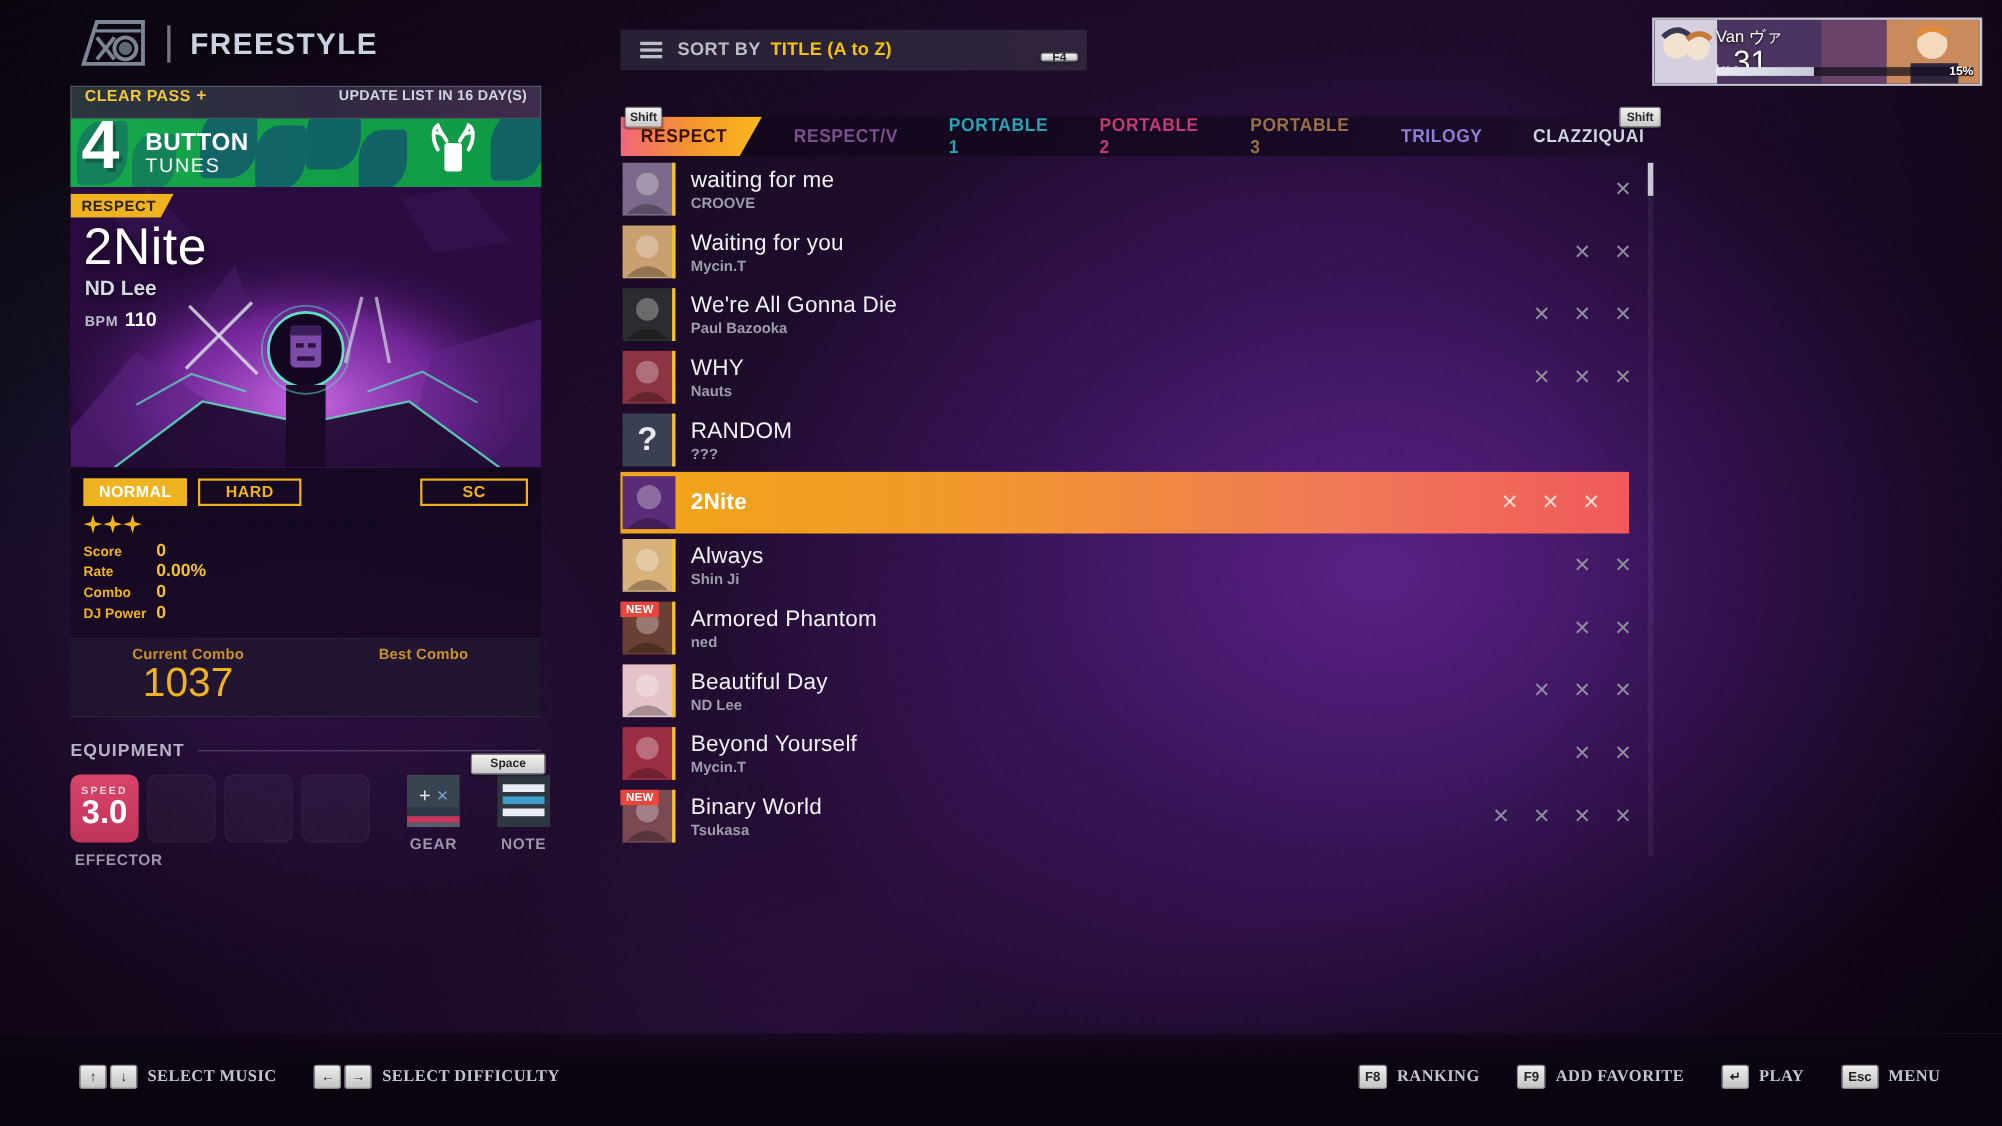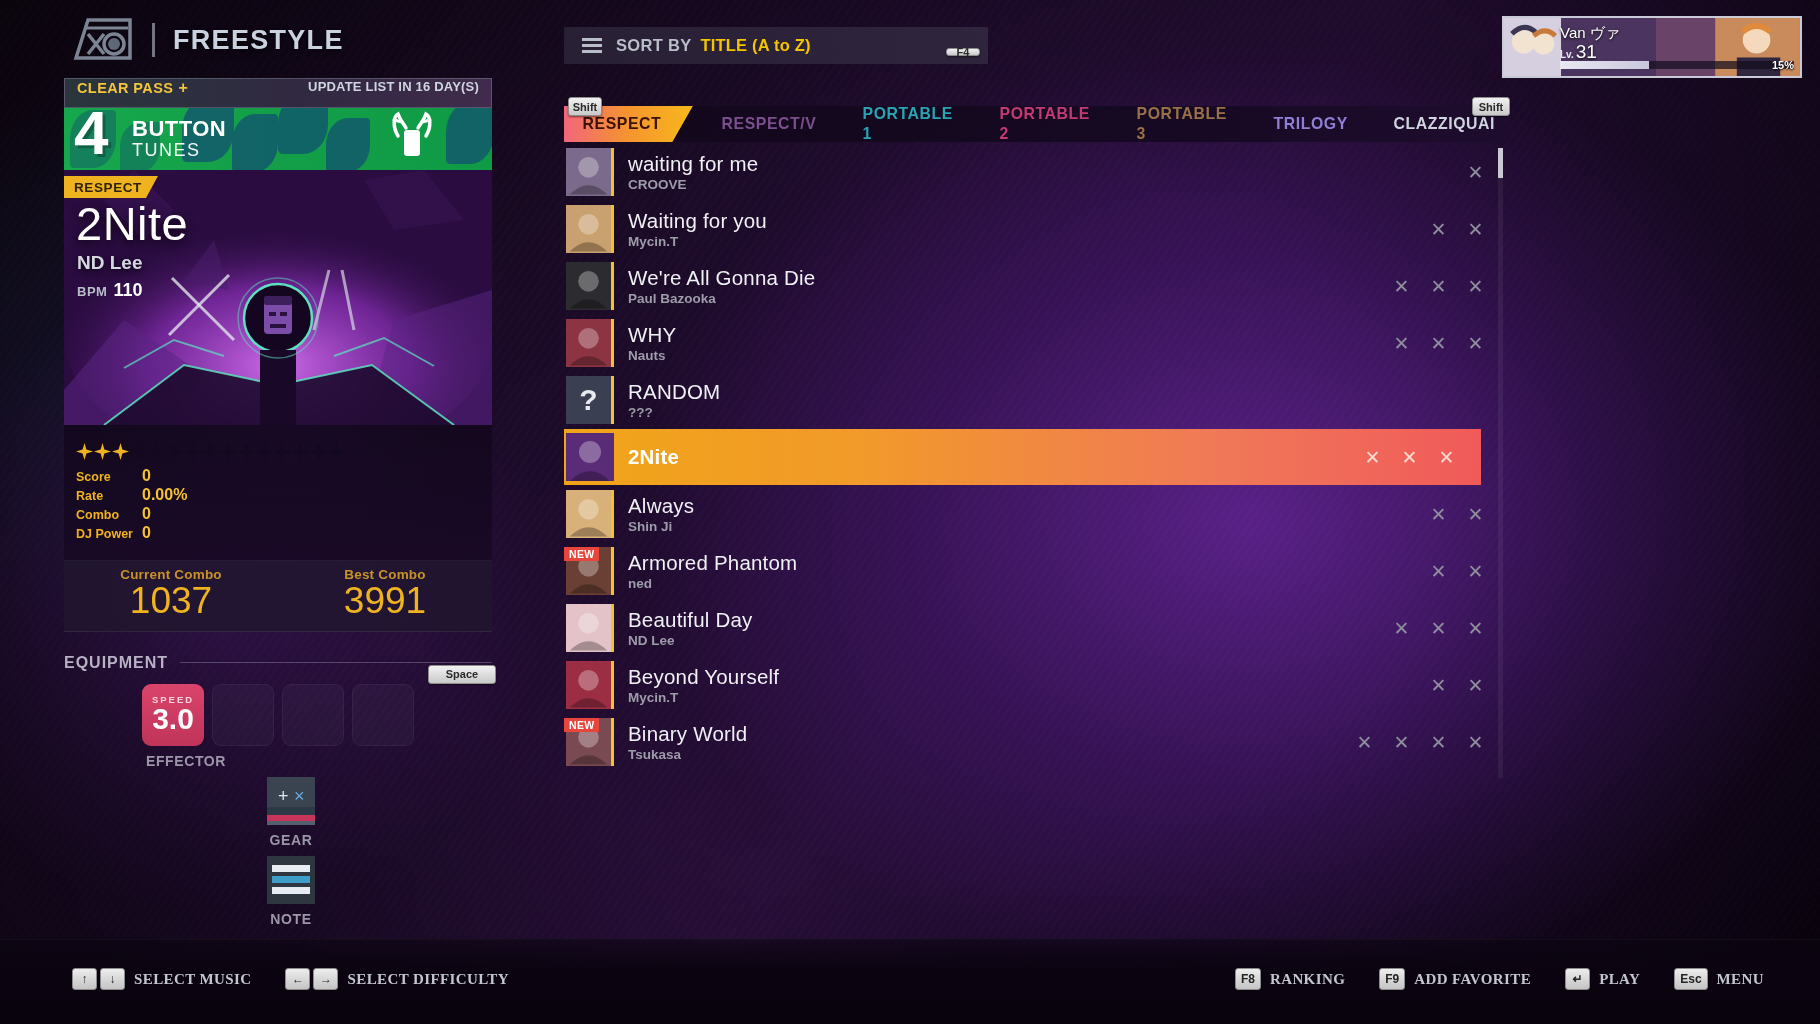--- a/index.html
+++ b/index.html
@@ -129,21 +129,21 @@
   }
   .combo-box { flex: 1; text-align:center; }
   .combo-lbl { font-size: 13.5px; font-weight:700; color:#c8922a; letter-spacing:.2px;}
   .combo-val { font-size: 37px; font-weight:400; color:#f0b320; line-height:1.05; }
 
   .equipment { position: relative; margin-top: 22px; }
   .eq-head { display:flex; align-items:center; gap: 12px;}
   .eq-title { font-size: 16px; font-weight:700; color:#b7b2c4; letter-spacing:1px;}
   .eq-rule { flex:1; height:1px; background: rgba(190,185,205,.32);}
   .space-badge { position:absolute; right: -4px; top: -2px; width: 68px; height: 19px;}
-  .eq-slots { display:flex; align-items:center; gap: 8px; margin-top: 12px; flex-direction: column;}
+  .eq-slots { display:flex; align-items:flex-start; gap: 8px; margin-top: 12px;}
   .slot {
     width: 62px; height: 62px; border-radius: 9px;
     background: rgba(255,255,255,.035); border: 1px solid rgba(255,255,255,.05);
   }
   .slot.speed {
     background: linear-gradient(180deg,#d9446b 0%, #c03459 100%);
     border: none; display:flex; flex-direction:column; align-items:center; justify-content:center;
   }
   .sp-lbl { font-size: 9.5px; font-weight:700; color:#f5d2dc; letter-spacing:2px; margin-top:-3px;}
   .sp-val { font-size: 30px; font-weight:800; color:#fff; line-height:.95;}
@@ -220,21 +220,21 @@
     position:absolute; right: 18px; top: 16px; width: 300px; height: 62px; z-index: 12;
     border: 2px solid rgba(215,220,230,.9); overflow:hidden;
     background: linear-gradient(100deg, #2b2438 0%, #463254 45%, #6a4466 100%);
     display:flex;
   }
   .pf-art { position:absolute; inset:0; }
   .pf-left { position:relative; width: 52px; height: 100%; flex:0 0 52px; }
   .pf-body { position:relative; flex:1; padding: 6px 10px 0 4px; }
   .pf-name { font-size: 15px; color:#fff; font-weight: 400; text-shadow: 0 1px 3px #000;}
   .pf-lv { font-size: 10px; font-weight:800; color:#e6e6ee; vertical-align: super;}
-  .pf-lvnum { font-size: 19px; font-weight: 400; color:#fff; line-height:.9; text-shadow: 0 1px 3px #000;}
+  .pf-lvnum { font-size: 28px; font-weight: 400; color:#fff; line-height:.9; text-shadow: 0 1px 3px #000;}
   .pf-bar { position:absolute; left: 4px; right: 6px; bottom: 7px; height: 8px; background: rgba(20,14,28,.72);}
   .pf-fill { height:100%; width: 38%; background: linear-gradient(90deg,#e9e9f2,#c8c8dc); }
   .pf-pct { position:absolute; right: 6px; bottom: 5px; font-size: 11px; font-weight:700; color:#fff; text-shadow:0 1px 2px #000;}
 
   
   .footer {
     position:absolute; left: 0; bottom: 0; width: 1820px; height: 85px; z-index: 14;
     background: linear-gradient(180deg, rgba(10,4,16,.55) 0%, #0b0410 35%, #09030e 100%);
     border-top: 1px solid rgba(255,255,255,.05);
   }
@@ -336,20 +336,25 @@
       <div class="respect-tag">RESPECT</div>
       <div class="song-title-big">2Nite</div>
       <div class="song-artist-big">ND Lee</div>
       <div class="song-bpm">
         <span class="lbl">BPM</span>
         <span class="val">110</span>
       </div>
     </div>
 
     <div class="diff-area">
+      <div class="diff-row">
+        <div class="diff-btn active">NORMAL</div>
+        <div class="diff-btn">HARD</div>
+        <div class="diff-btn sc">SC</div>
+      </div>
       <div class="stars" id="stars">
           <svg class="star" viewBox="0 0 17 17" style="fill:#f0b320">
             <path d="M8.5 0 L10.4 6.6 L17 8.5 L10.4 10.4 L8.5 17 L6.6 10.4 L0 8.5 L6.6 6.6 Z"></path>
           </svg>
           <svg class="star" viewBox="0 0 17 17" style="fill:#f0b320">
             <path d="M8.5 0 L10.4 6.6 L17 8.5 L10.4 10.4 L8.5 17 L6.6 10.4 L0 8.5 L6.6 6.6 Z"></path>
           </svg>
           <svg class="star" viewBox="0 0 17 17" style="fill:#f0b320">
             <path d="M8.5 0 L10.4 6.6 L17 8.5 L10.4 10.4 L8.5 17 L6.6 10.4 L0 8.5 L6.6 6.6 Z"></path>
           </svg>
@@ -410,21 +415,20 @@
       </div>
     </div>
 
     <div class="combo-area">
       <div class="combo-box">
         <div class="combo-lbl">Current Combo</div>
         <div class="combo-val">1037</div>
       </div>
       <div class="combo-box">
         <div class="combo-lbl">Best Combo</div>
-        <div class="combo-val">3991</div>
       </div>
     </div>
 
     <div class="equipment">
       <div class="eq-head">
         <span class="eq-title">EQUIPMENT</span>
         <span class="eq-rule"></span>
       </div>
       <div class="key-badge space-badge">Space</div>
       <div class="eq-slots">

